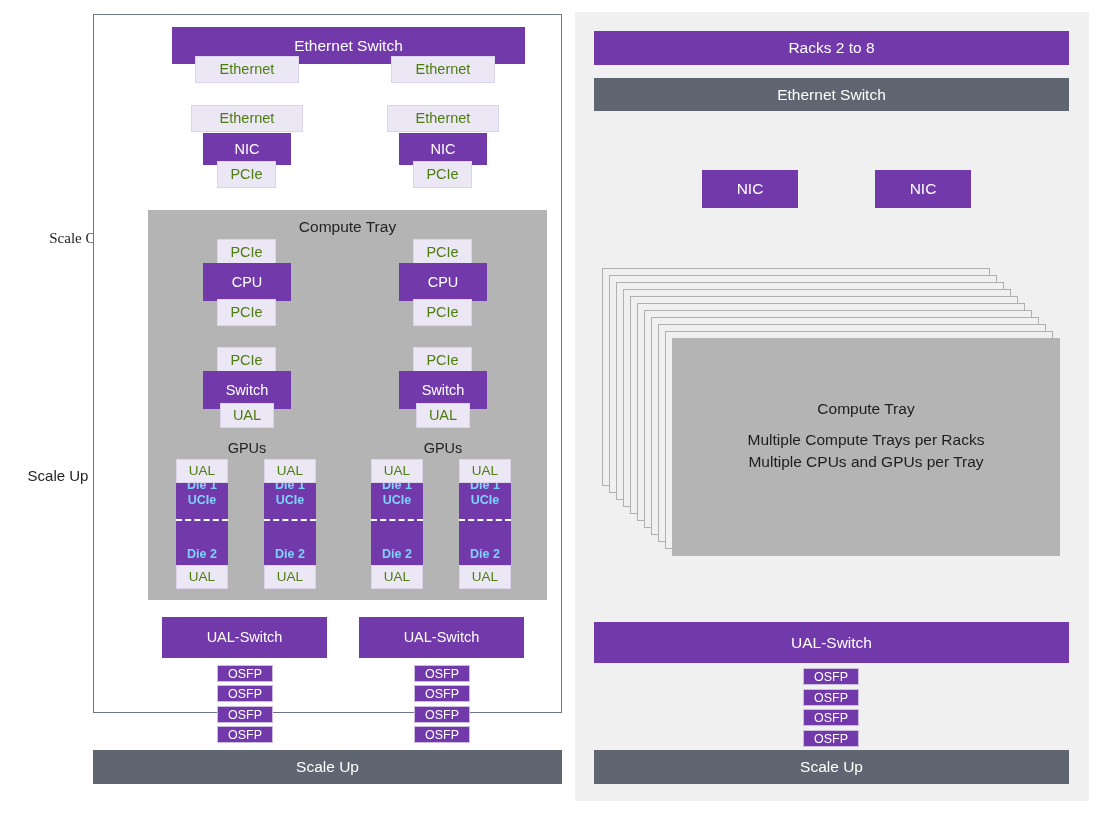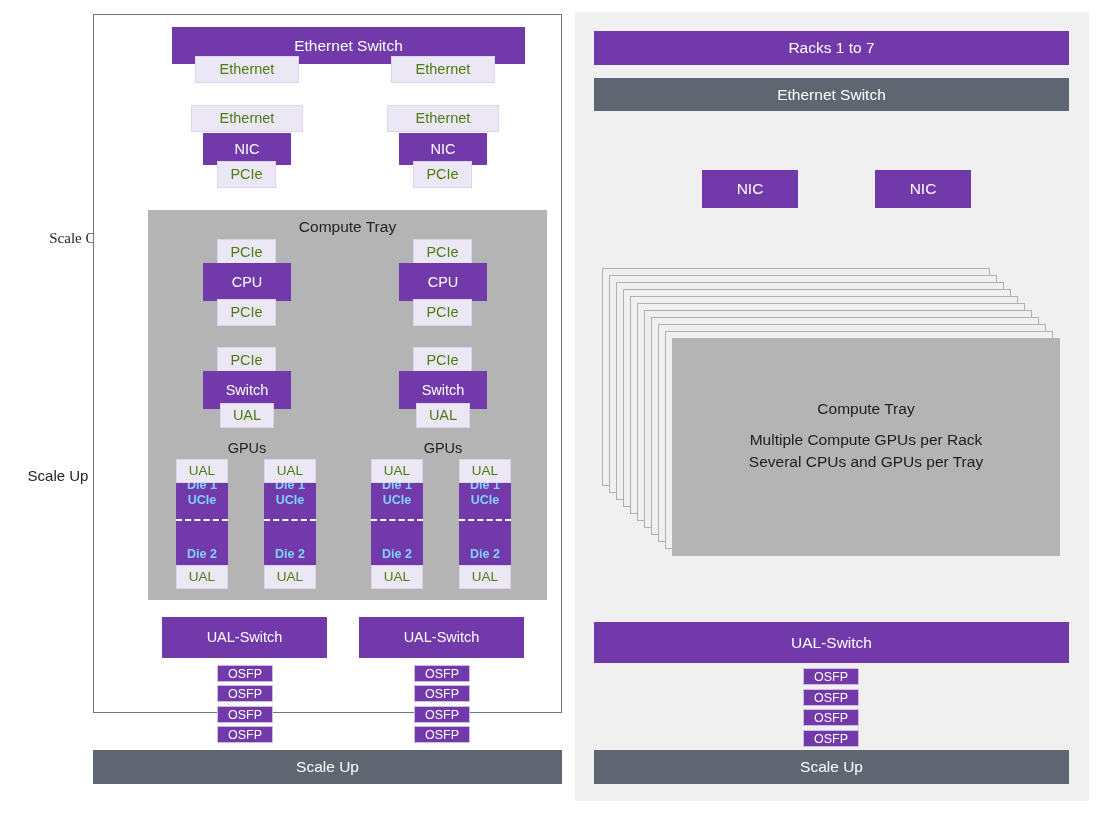--- a/index.html
+++ b/index.html
@@ -194,43 +194,43 @@
 
   <div class="osfp" style="left:414px;top:665px;width:56px;height:17px;">OSFP</div>
   <div class="osfp" style="left:414px;top:685px;width:56px;height:17px;">OSFP</div>
   <div class="osfp" style="left:414px;top:706px;width:56px;height:17px;">OSFP</div>
   <div class="osfp" style="left:414px;top:726px;width:56px;height:17px;">OSFP</div>
 
   <div class="blk slate t15" style="left:93px;top:750px;width:469px;height:34px;">Scale Up</div>
 
   <div id="right-panel"></div>
 
-  <div class="blk purple t15" style="left:594px;top:31px;width:475px;height:34px;">Racks 1 to 7</div>
+  <div class="blk purple t15" style="left:594px;top:31px;width:475px;height:34px;">Racks 2 to 8</div>
   <div class="blk slate t15" style="left:594px;top:78px;width:475px;height:33px;">Ethernet Switch</div>
 
   <div class="blk purple t15" style="left:702px;top:170px;width:96px;height:38px;">NIC</div>
   <div class="blk purple t15" style="left:875px;top:170px;width:96px;height:38px;">NIC</div>
 
   <div id="tray-stack">
       <div class="stacksheet" style="left: 602px; top: 268px; width: 388px; height: 218px;"></div>
       <div class="stacksheet" style="left: 609px; top: 275px; width: 388px; height: 218px;"></div>
       <div class="stacksheet" style="left: 616px; top: 282px; width: 388px; height: 218px;"></div>
       <div class="stacksheet" style="left: 623px; top: 289px; width: 388px; height: 218px;"></div>
       <div class="stacksheet" style="left: 630px; top: 296px; width: 388px; height: 218px;"></div>
       <div class="stacksheet" style="left: 637px; top: 303px; width: 388px; height: 218px;"></div>
       <div class="stacksheet" style="left: 644px; top: 310px; width: 388px; height: 218px;"></div>
       <div class="stacksheet" style="left: 651px; top: 317px; width: 388px; height: 218px;"></div>
       <div class="stacksheet" style="left: 658px; top: 324px; width: 388px; height: 218px;"></div>
       <div class="stacksheet" style="left: 665px; top: 331px; width: 388px; height: 218px;"></div>
     </div>
 
   <div id="tray-main" style="left:672px;top:338px;width:388px;height:218px;">
     <div class="tline t15" style="top:62px;">Compute Tray</div>
-    <div class="tline t15" style="top:93px;">Multiple Compute GPUs per Rack</div>
-    <div class="tline t15" style="top:115px;">Several CPUs and GPUs per Tray</div>
+    <div class="tline t15" style="top:93px;">Multiple Compute Trays per Racks</div>
+    <div class="tline t15" style="top:115px;">Multiple CPUs and GPUs per Tray</div>
   </div>
 
   <div class="blk purple t15" style="left:594px;top:622px;width:475px;height:41px;">UAL-Switch</div>
 
   <div class="osfp" style="left:803px;top:668px;width:56px;height:17px;">OSFP</div>
   <div class="osfp" style="left:803px;top:689px;width:56px;height:17px;">OSFP</div>
   <div class="osfp" style="left:803px;top:709px;width:56px;height:17px;">OSFP</div>
   <div class="osfp" style="left:803px;top:730px;width:56px;height:17px;">OSFP</div>
 
   <div class="blk slate t15" style="left:594px;top:750px;width:475px;height:34px;">Scale Up</div>

